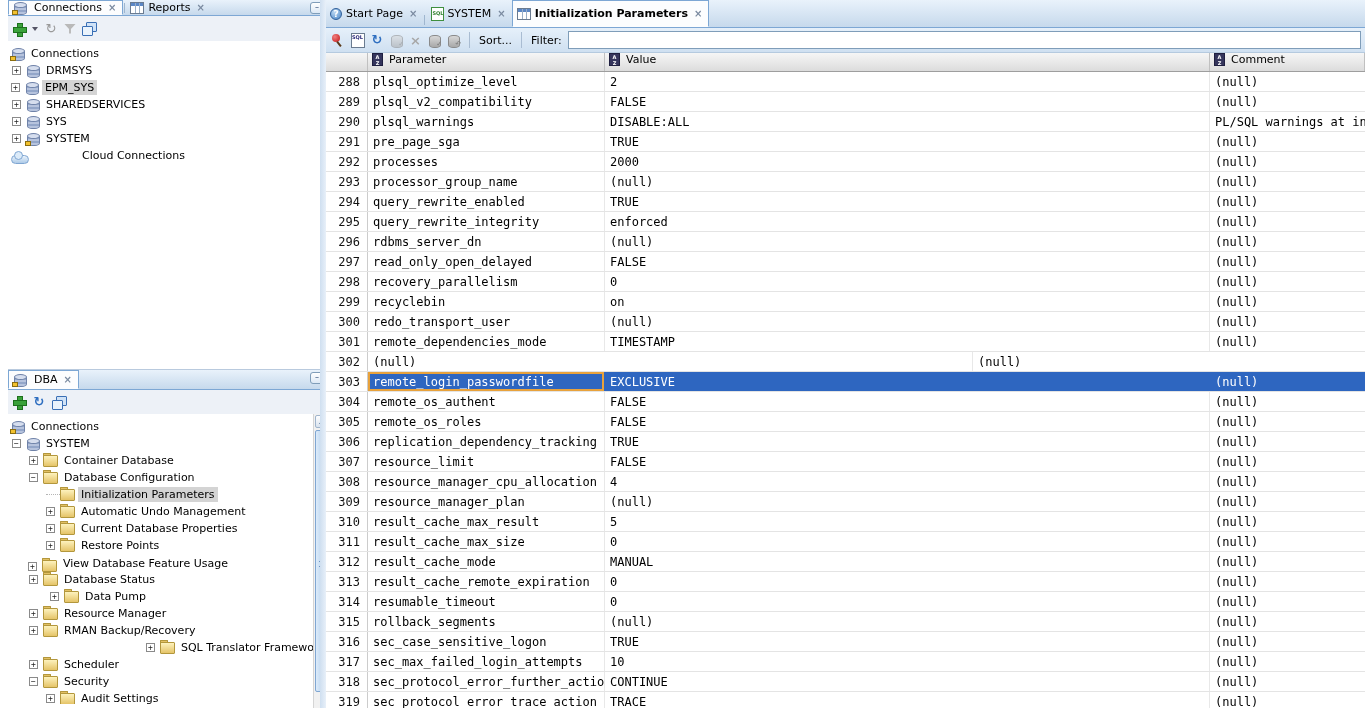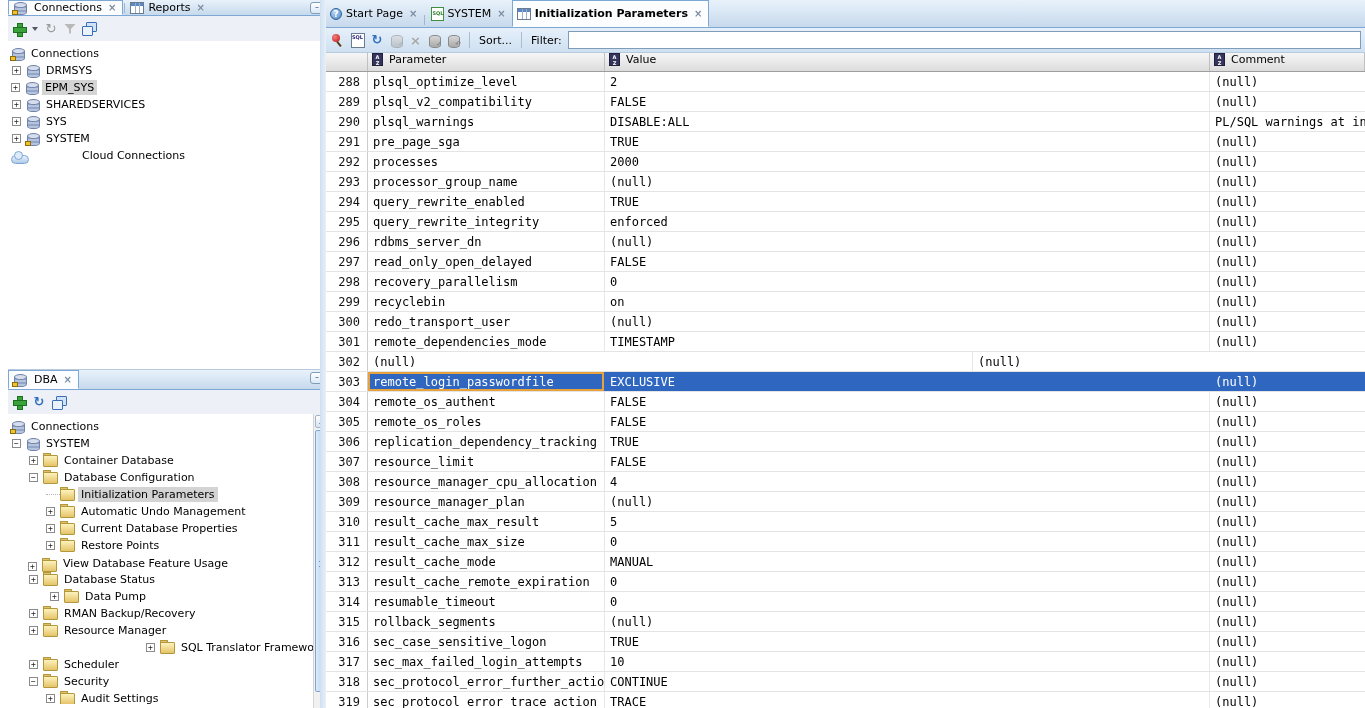--- a/index.html
+++ b/index.html
@@ -277,26 +277,26 @@
           <span class="tree-label">Database Status</span>
         </div>
         <div class="tree-item" style="padding-left: 21px; margin-left: 21px;">
           <span class="expander plus"></span>
           <span class="ticon folder"></span>
           <span class="tree-label">Data Pump</span>
         </div>
         <div class="tree-item" style="padding-left: 21px;">
           <span class="expander plus"></span>
           <span class="ticon folder"></span>
+          <span class="tree-label">Resource Manager</span>
+        </div>
+        <div class="tree-item" style="padding-left: 21px;">
+          <span class="expander plus"></span>
+          <span class="ticon folder"></span>
           <span class="tree-label">RMAN Backup/Recovery</span>
-        </div>
-        <div class="tree-item" style="padding-left: 21px;">
-          <span class="expander plus"></span>
-          <span class="ticon folder"></span>
-          <span class="tree-label">Resource Manager</span>
         </div>
         <div class="tree-item" style="padding-left: 21px; justify-content: flex-end;">
           <span class="expander plus"></span>
           <span class="ticon folder"></span>
           <span class="tree-label">SQL Translator Framework</span>
         </div>
         <div class="tree-item" style="padding-left: 21px;">
           <span class="expander plus"></span>
           <span class="ticon folder"></span>
           <span class="tree-label">Scheduler</span>

